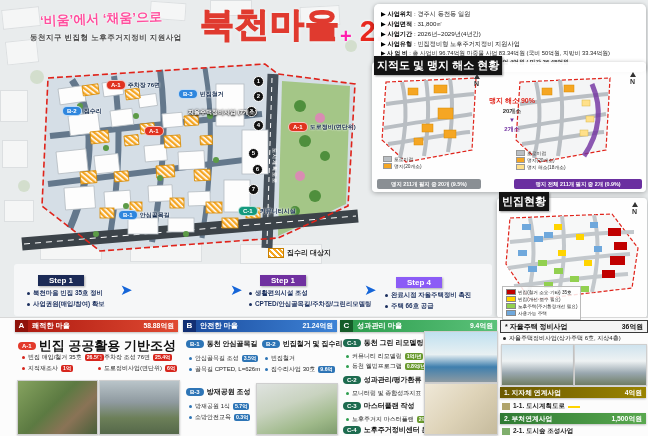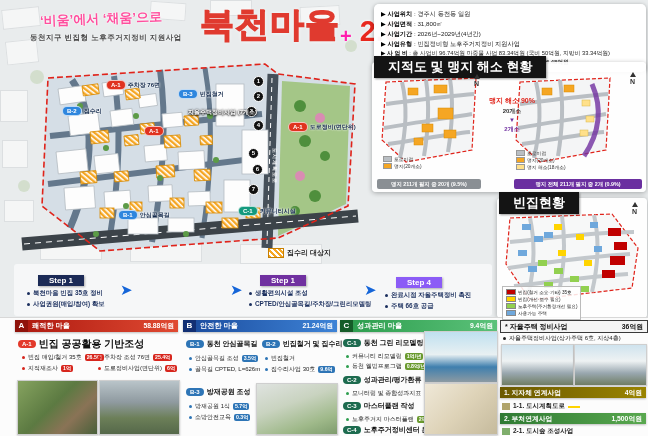--- a/index.html
+++ b/index.html
@@ -13,21 +13,21 @@
   .subtitle{font-size:7.5px;font-weight:bold;color:#4a4a4a;letter-spacing:.5px;text-shadow:0 0 2px #fff;white-space:nowrap;}
   .main-title{font-size:34px;font-weight:900;color:#ffd400;-webkit-text-stroke:1.4px #e03a2f;text-shadow:0 0 4px #fff;letter-spacing:1px;white-space:nowrap;}
   .plus{font-size:20px;font-weight:900;color:#ff1fae;-webkit-text-stroke:0;vertical-align:top;text-shadow:0 0 3px #fff;}
   .ver{font-size:29px;font-weight:900;color:#e8271d;text-shadow:0 0 3px #fff;margin-left:8px;}
   
   .infobox{background:rgba(255,255,255,.96);border-radius:5px;box-shadow:0 1px 4px rgba(0,0,0,.35);padding:5px 7px;}
   .inforow{font-size:6.2px;line-height:1.6;white-space:nowrap;color:#222;}
   .inforow b{color:#000;}
   .infosub{font-size:5.8px;color:#333;font-weight:bold;margin-left:40px;white-space:nowrap;}
   
-  .tab{position:absolute;background:#141414;color:#fff;font-weight:bold;font-size:13px;padding:2px 14px;z-index:5;box-shadow:1px 1px 2px rgba(0,0,0,.4);}
+  .tab{position:absolute;background:#141414;color:#fff;font-weight:bold;font-size:11px;padding:2px 3px;z-index:5;box-shadow:1px 1px 2px rgba(0,0,0,.4);}
   .panel{position:absolute;background:rgba(255,255,255,.94);border-radius:4px;box-shadow:0 1px 5px rgba(0,0,0,.3);}
   
   .mk{position:absolute;display:flex;align-items:center;gap:2px;white-space:nowrap;z-index:6;}
   .mkpill{font-size:6px;font-weight:bold;color:#fff;padding:1px 4px;border-radius:7px;border:1px solid rgba(255,255,255,.7);}
   .mk-red{background:#e0321f;} .mk-blue{background:#2e86de;} .mk-teal{background:#139a7e;}
   .mklabel{font-size:6px;font-weight:bold;color:#13294b;text-shadow:0 0 2px #fff,0 0 2px #fff;}
   .numdot{position:absolute;width:9px;height:9px;background:#111;color:#fff;border-radius:50%;font-size:6px;font-weight:bold;text-align:center;line-height:9px;z-index:6;border:1px solid #fff;}
   .cluster{position:absolute;font-size:6px;font-weight:bold;color:#fff;text-shadow:0 0 2px #000,0 1px 2px #000;z-index:6;white-space:nowrap;}
   .roadlabel{position:absolute;font-size:5px;font-weight:bold;color:#fff;transform:rotate(90deg);transform-origin:left top;z-index:6;letter-spacing:1px;opacity:.9;}
   .repair{position:absolute;display:flex;align-items:center;gap:3px;z-index:6;}
@@ -57,21 +57,21 @@
   .sechead{position:absolute;display:flex;align-items:center;height:12px;box-shadow:0 1px 2px rgba(0,0,0,.25);}
   .sechead .lt{width:13px;height:12px;color:#fff;font-size:8px;font-weight:bold;text-align:center;line-height:12px;flex:0 0 auto;}
   .sechead .bar{flex:1;height:12px;display:flex;align-items:center;justify-content:space-between;padding:0 4px;color:#fff;font-weight:bold;}
   .sechead .ti{font-size:7.2px;} .sechead .bu{font-size:6.8px;}
   .ltA{background:#8f130b;} .barA{background:linear-gradient(90deg,#b01c12,#e04a32);}
   .ltB{background:#122f73;} .barB{background:linear-gradient(90deg,#1d4fa1,#3e83d6);}
   .ltC{background:#155c28;} .barC{background:linear-gradient(90deg,#2e9e4f,#5cc27a);}
   .subrow{position:absolute;display:flex;align-items:center;gap:3px;white-space:nowrap;}
   .codepill{font-size:6px;font-weight:bold;color:#fff;padding:1px 4px;border-radius:7px;flex:0 0 auto;}
   .cpA{background:#e33a2b;} .cpB{background:#2e75b6;} .cpC{background:#1d6b4f;}
-  .subti{font-size:10px;font-weight:bold;color:#101010;}
+  .subti{font-size:13px;font-weight:bold;color:#101010;}
   .blt{position:absolute;font-size:6px;color:#222;display:flex;align-items:center;white-space:nowrap;}
   .blt::before{content:"";width:3px;height:3px;border-radius:50%;margin-right:3px;flex:0 0 auto;}
   .bltA::before{background:#d7261d;} .bltB::before{background:#2e75b6;} .bltC::before{background:#2e9e4f;} .bltD::before{background:#222;}
   .badge{font-size:5.2px;color:#fff;font-weight:bold;border-radius:2px;padding:0 2px;margin-left:3px;line-height:7px;}
   .bgA{background:#d7261d;} .bgB{background:#2e75b6;} .bgC{background:#6a9a2f;}
   .badge:empty{display:none;}
   .photo{position:absolute;border:1px solid #cfcfcf;box-shadow:0 1px 2px rgba(0,0,0,.2);}
   .ph-garden{background:linear-gradient(135deg,#86a35f 0%,#5c7a42 45%,#8a7356 70%,#49603a 100%);}
   .ph-street{background:linear-gradient(180deg,#b9c4c9 0%,#8f9aa0 40%,#6c7f58 70%,#55684a 100%);}
   .ph-aerial{background:linear-gradient(160deg,#dfe3e0 0%,#c9d3c0 40%,#9fb98a 75%,#7e9c6d 100%);}

